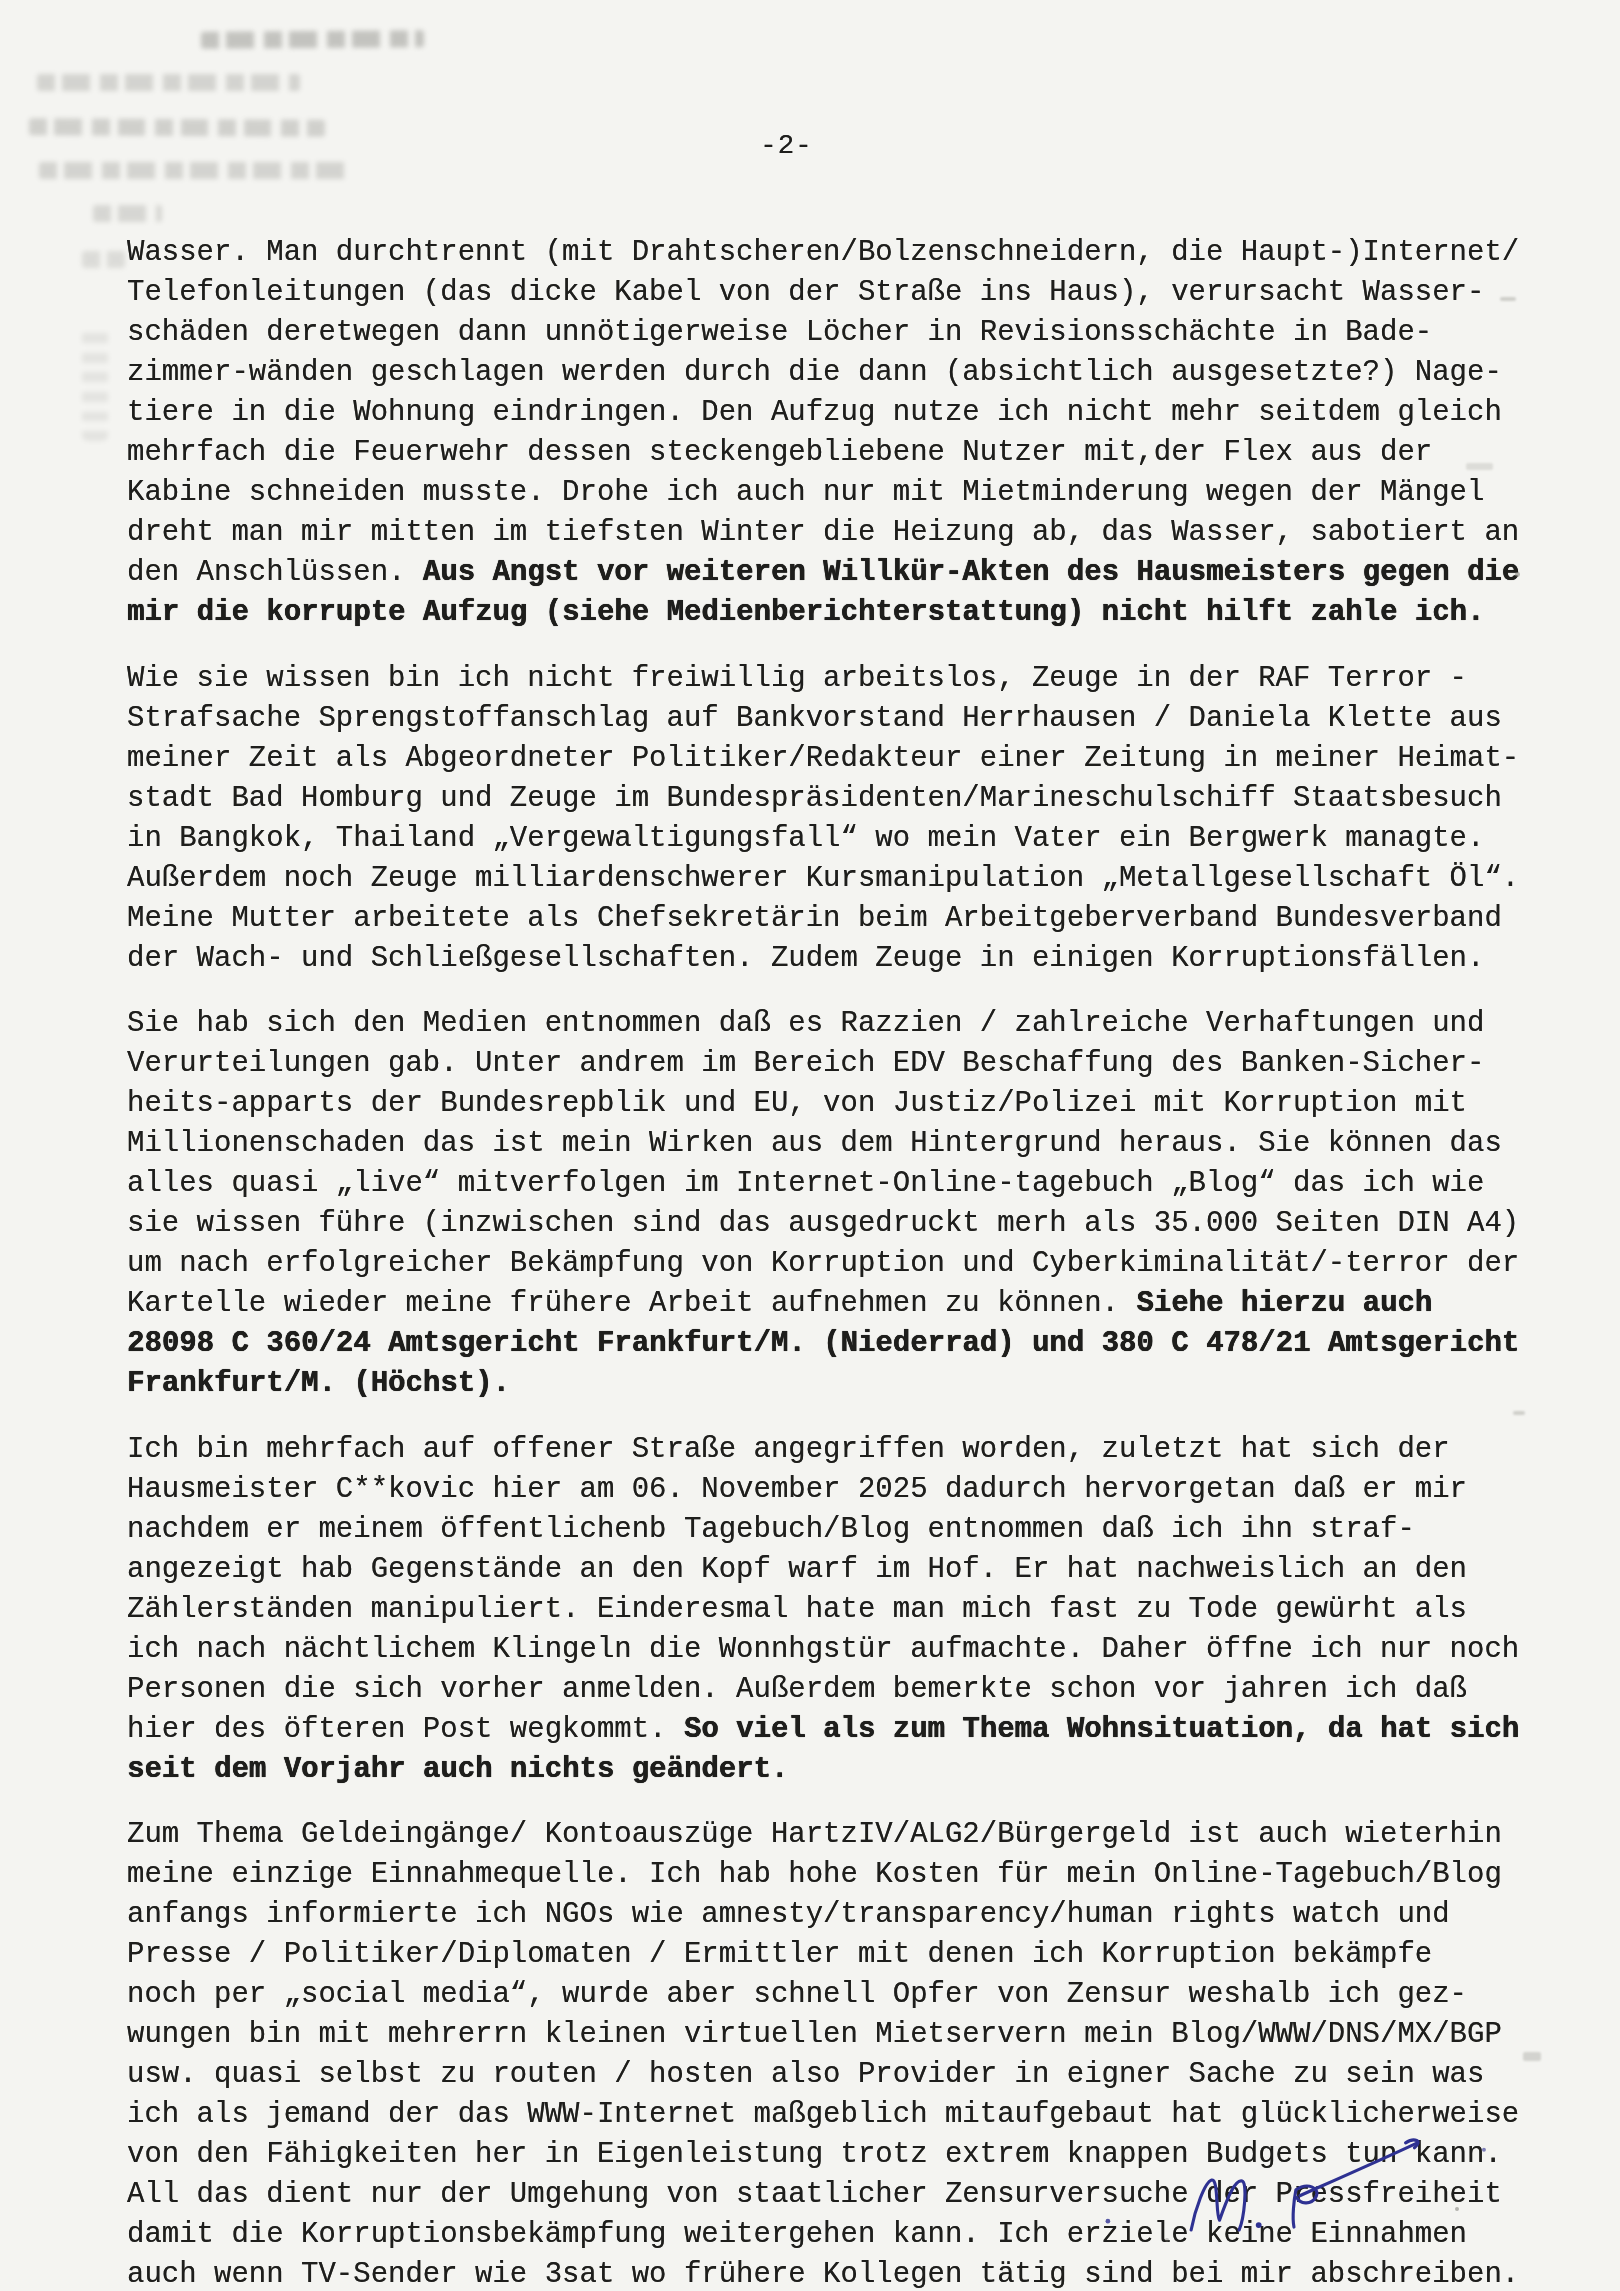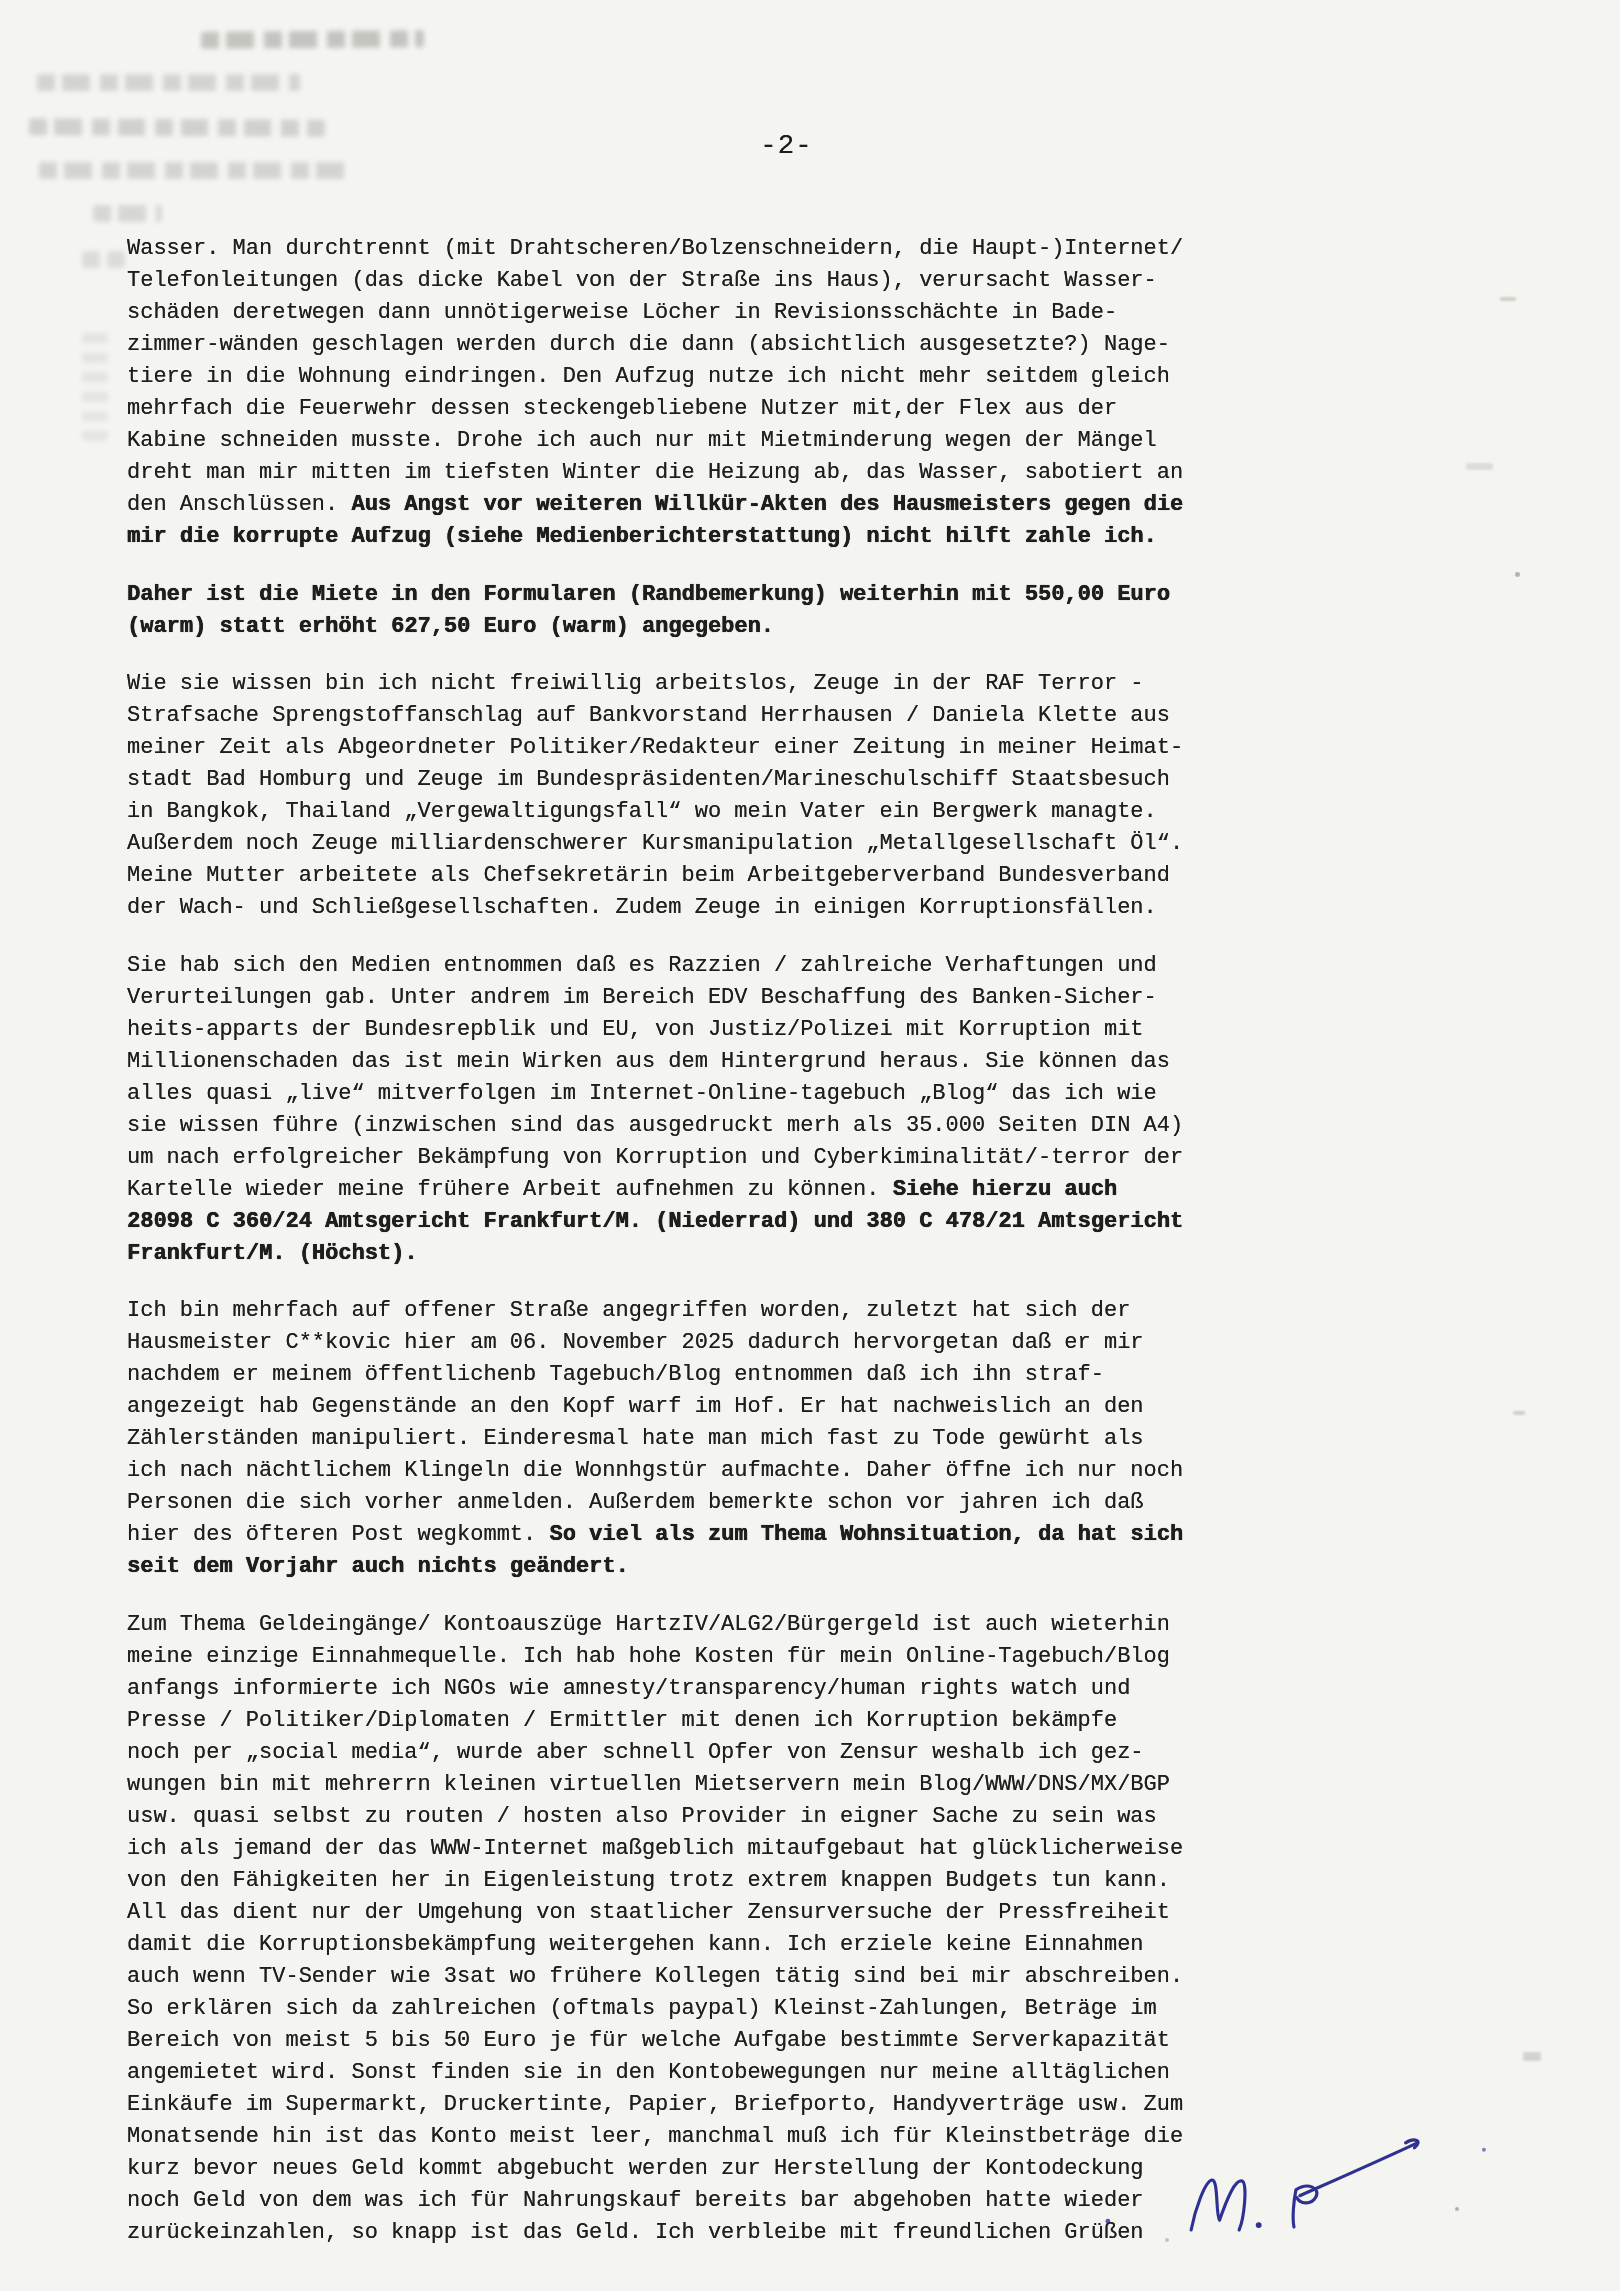--- a/index.html
+++ b/index.html
@@ -34,22 +34,22 @@
   }
   
   .letter-body{
     position:absolute;
     left:127px;
     top:233px;
     width:1353px;
   }
   .para{
     margin:0 0 25.5px 0;
-    font-size:22px;
-    line-height:32px;
+    font-size:29px;
+    line-height:40px;
     white-space:pre;
     text-shadow:0 0 0.6px rgba(25,25,22,.75);
   }
   .seg{font-weight:400;}
   .seg.bold{
     font-weight:700;
     text-shadow:0.4px 0 0 currentColor, 0 0 0.7px rgba(10,10,8,.9);
   }
   
   .ghost{
@@ -117,22 +117,20 @@
       <p class="para"><span class="seg">Wasser. Man durchtrennt (mit Drahtscheren/Bolzenschneidern, die Haupt-)Internet/
 Telefonleitungen (das dicke Kabel von der Straße ins Haus), verursacht Wasser-
 schäden deretwegen dann unnötigerweise Löcher in Revisionsschächte in Bade-
 zimmer-wänden geschlagen werden durch die dann (absichtlich ausgesetzte?) Nage-
 tiere in die Wohnung eindringen. Den Aufzug nutze ich nicht mehr seitdem gleich
 mehrfach die Feuerwehr dessen steckengebliebene Nutzer mit,der Flex aus der
 Kabine schneiden musste. Drohe ich auch nur mit Mietminderung wegen der Mängel
 dreht man mir mitten im tiefsten Winter die Heizung ab, das Wasser, sabotiert an
 den Anschlüssen. </span><span class="seg bold">Aus Angst vor weiteren Willkür-Akten des Hausmeisters gegen die
 mir die korrupte Aufzug (siehe Medienberichterstattung) nicht hilft zahle ich.</span></p>
-      <p class="para"><span class="seg bold">Daher ist die Miete in den Formularen (Randbemerkung) weiterhin mit 550,00 Euro
-(warm) statt erhöht 627,50 Euro (warm) angegeben.</span></p>
       <p class="para"><span class="seg">Wie sie wissen bin ich nicht freiwillig arbeitslos, Zeuge in der RAF Terror -
 Strafsache Sprengstoffanschlag auf Bankvorstand Herrhausen / Daniela Klette aus
 meiner Zeit als Abgeordneter Politiker/Redakteur einer Zeitung in meiner Heimat-
 stadt Bad Homburg und Zeuge im Bundespräsidenten/Marineschulschiff Staatsbesuch
 in Bangkok, Thailand „Vergewaltigungsfall“ wo mein Vater ein Bergwerk managte.
 Außerdem noch Zeuge milliardenschwerer Kursmanipulation „Metallgesellschaft Öl“.
 Meine Mutter arbeitete als Chefsekretärin beim Arbeitgeberverband Bundesverband
 der Wach- und Schließgesellschaften. Zudem Zeuge in einigen Korruptionsfällen.</span></p>
       <p class="para"><span class="seg">Sie hab sich den Medien entnommen daß es Razzien / zahlreiche Verhaftungen und
 Verurteilungen gab. Unter andrem im Bereich EDV Beschaffung des Banken-Sicher-

